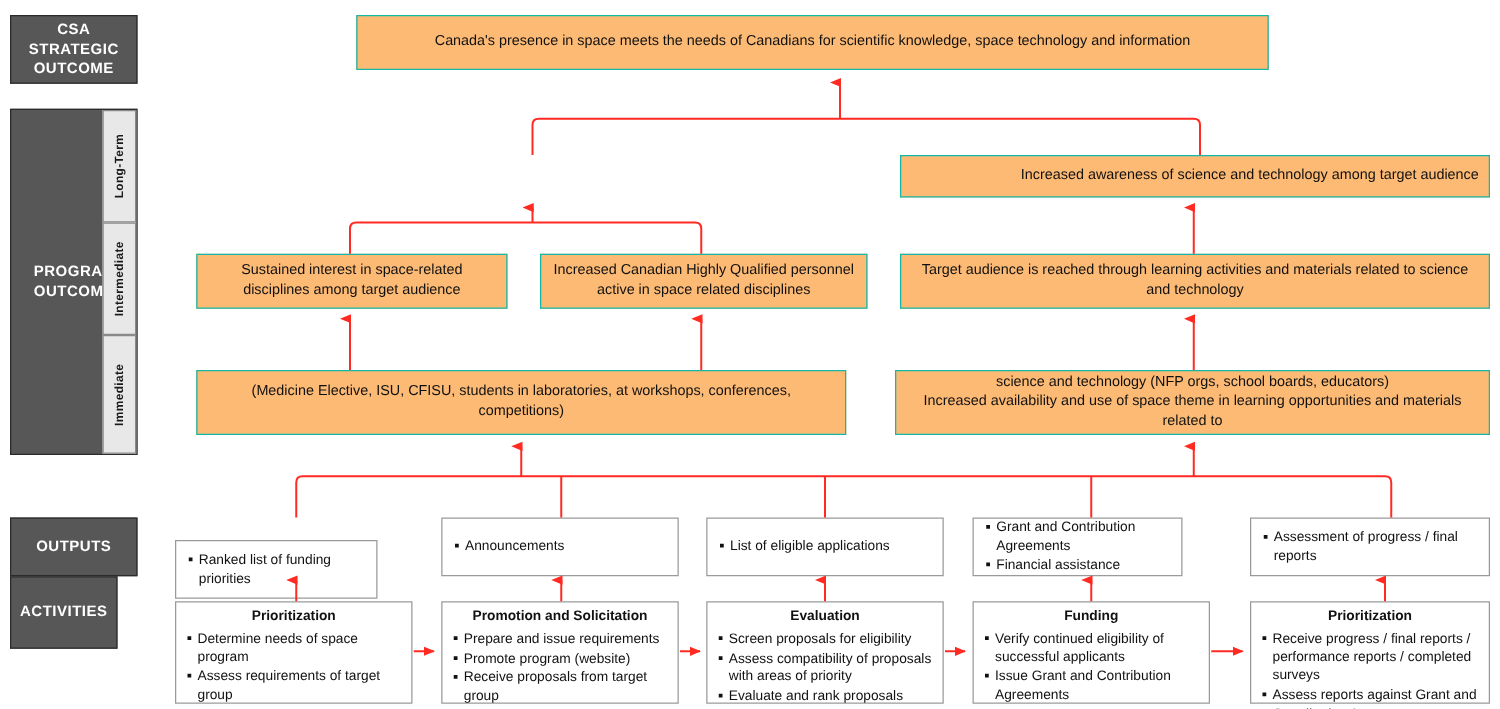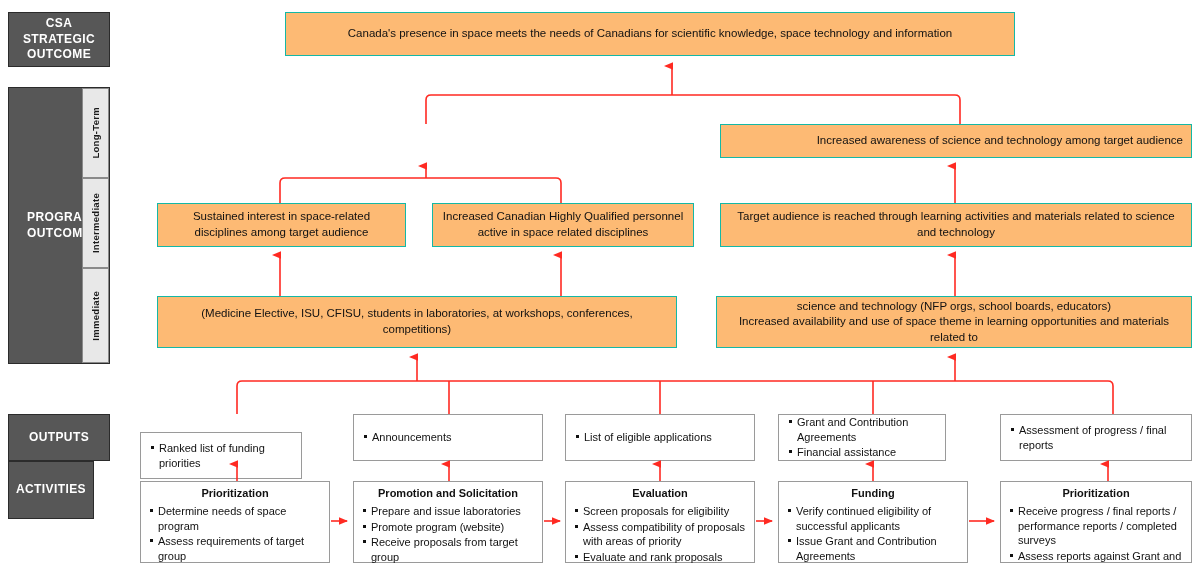--- a/index.html
+++ b/index.html
@@ -207,21 +207,21 @@
     <ul>
       <li>Determine needs of space program</li>
       <li>Assess requirements of target group</li>
       <li>Rank funding priorities</li>
     </ul>
   </div>
 
   <div class="listbox" style="left:353px; top:481px; width:190px; height:82px;">
     <div class="title">Promotion and Solicitation</div>
     <ul>
-      <li>Prepare and issue laboratories</li>
+      <li>Prepare and issue requirements</li>
       <li>Promote program (website)</li>
       <li>Receive proposals from target group</li>
     </ul>
   </div>
 
   <div class="listbox" style="left:565px; top:481px; width:190px; height:82px;">
     <div class="title">Evaluation</div>
     <ul>
       <li>Screen proposals for eligibility</li>
       <li>Assess compatibility of proposals with areas of priority</li>

